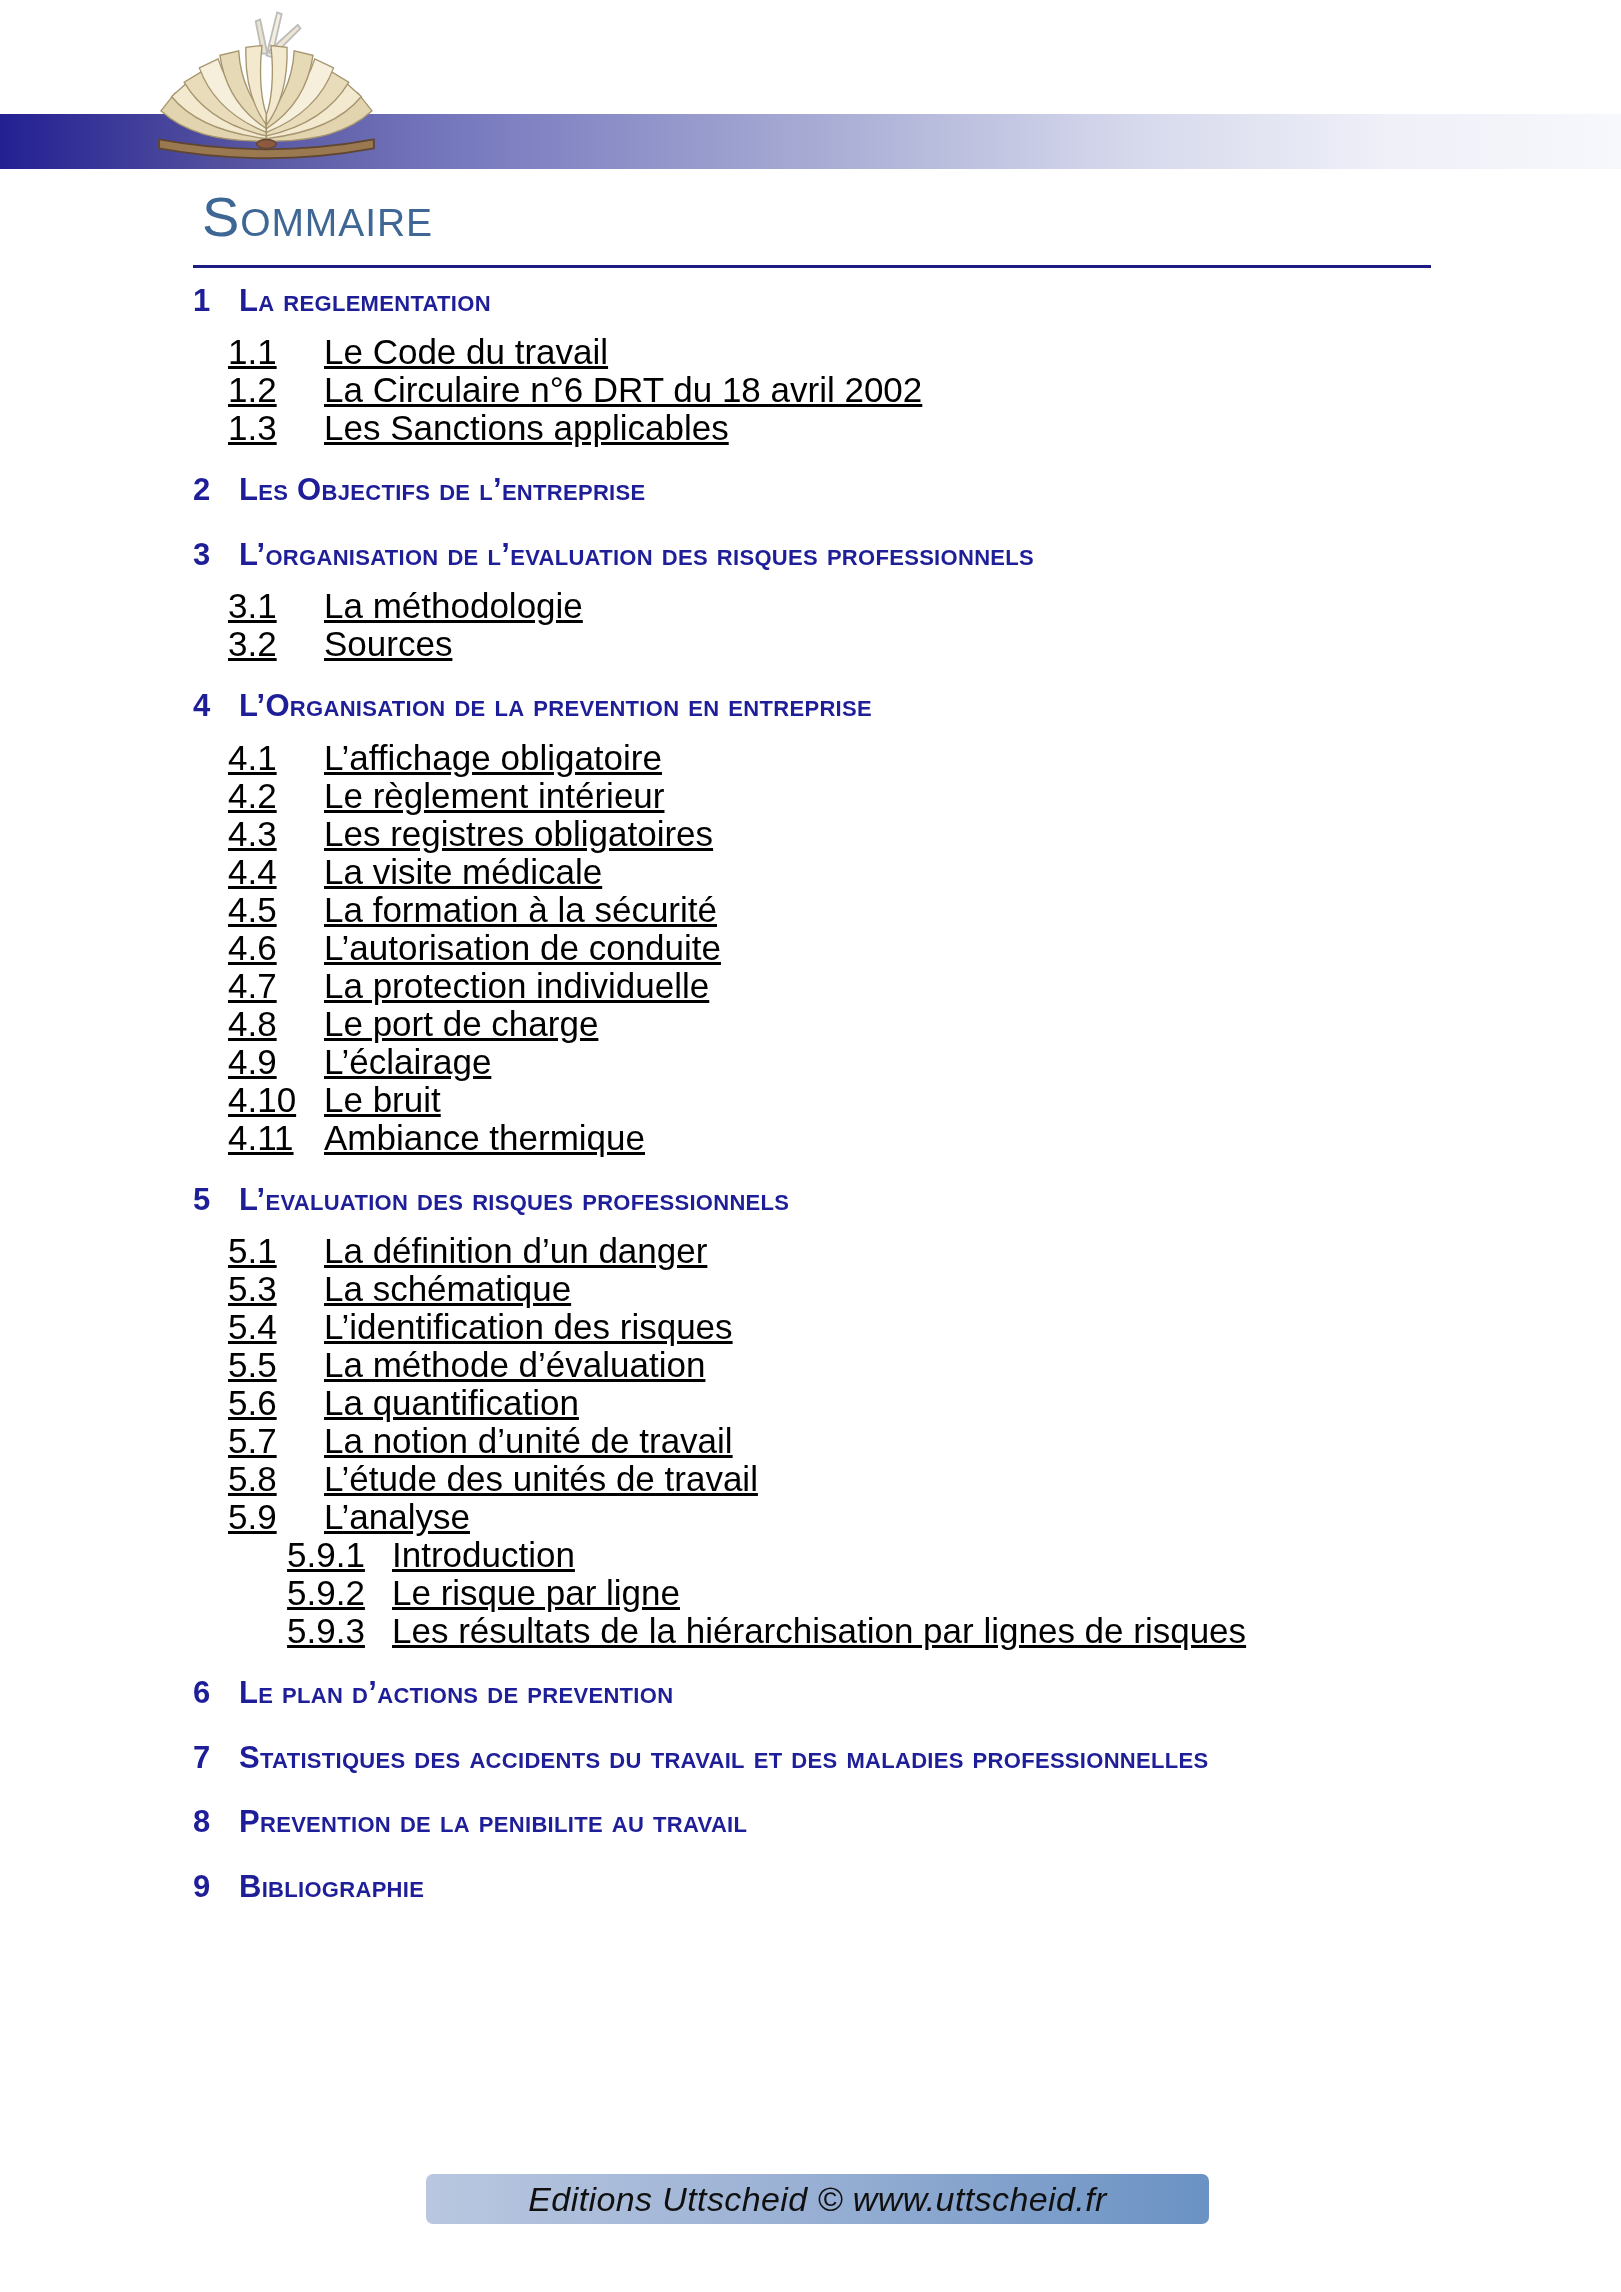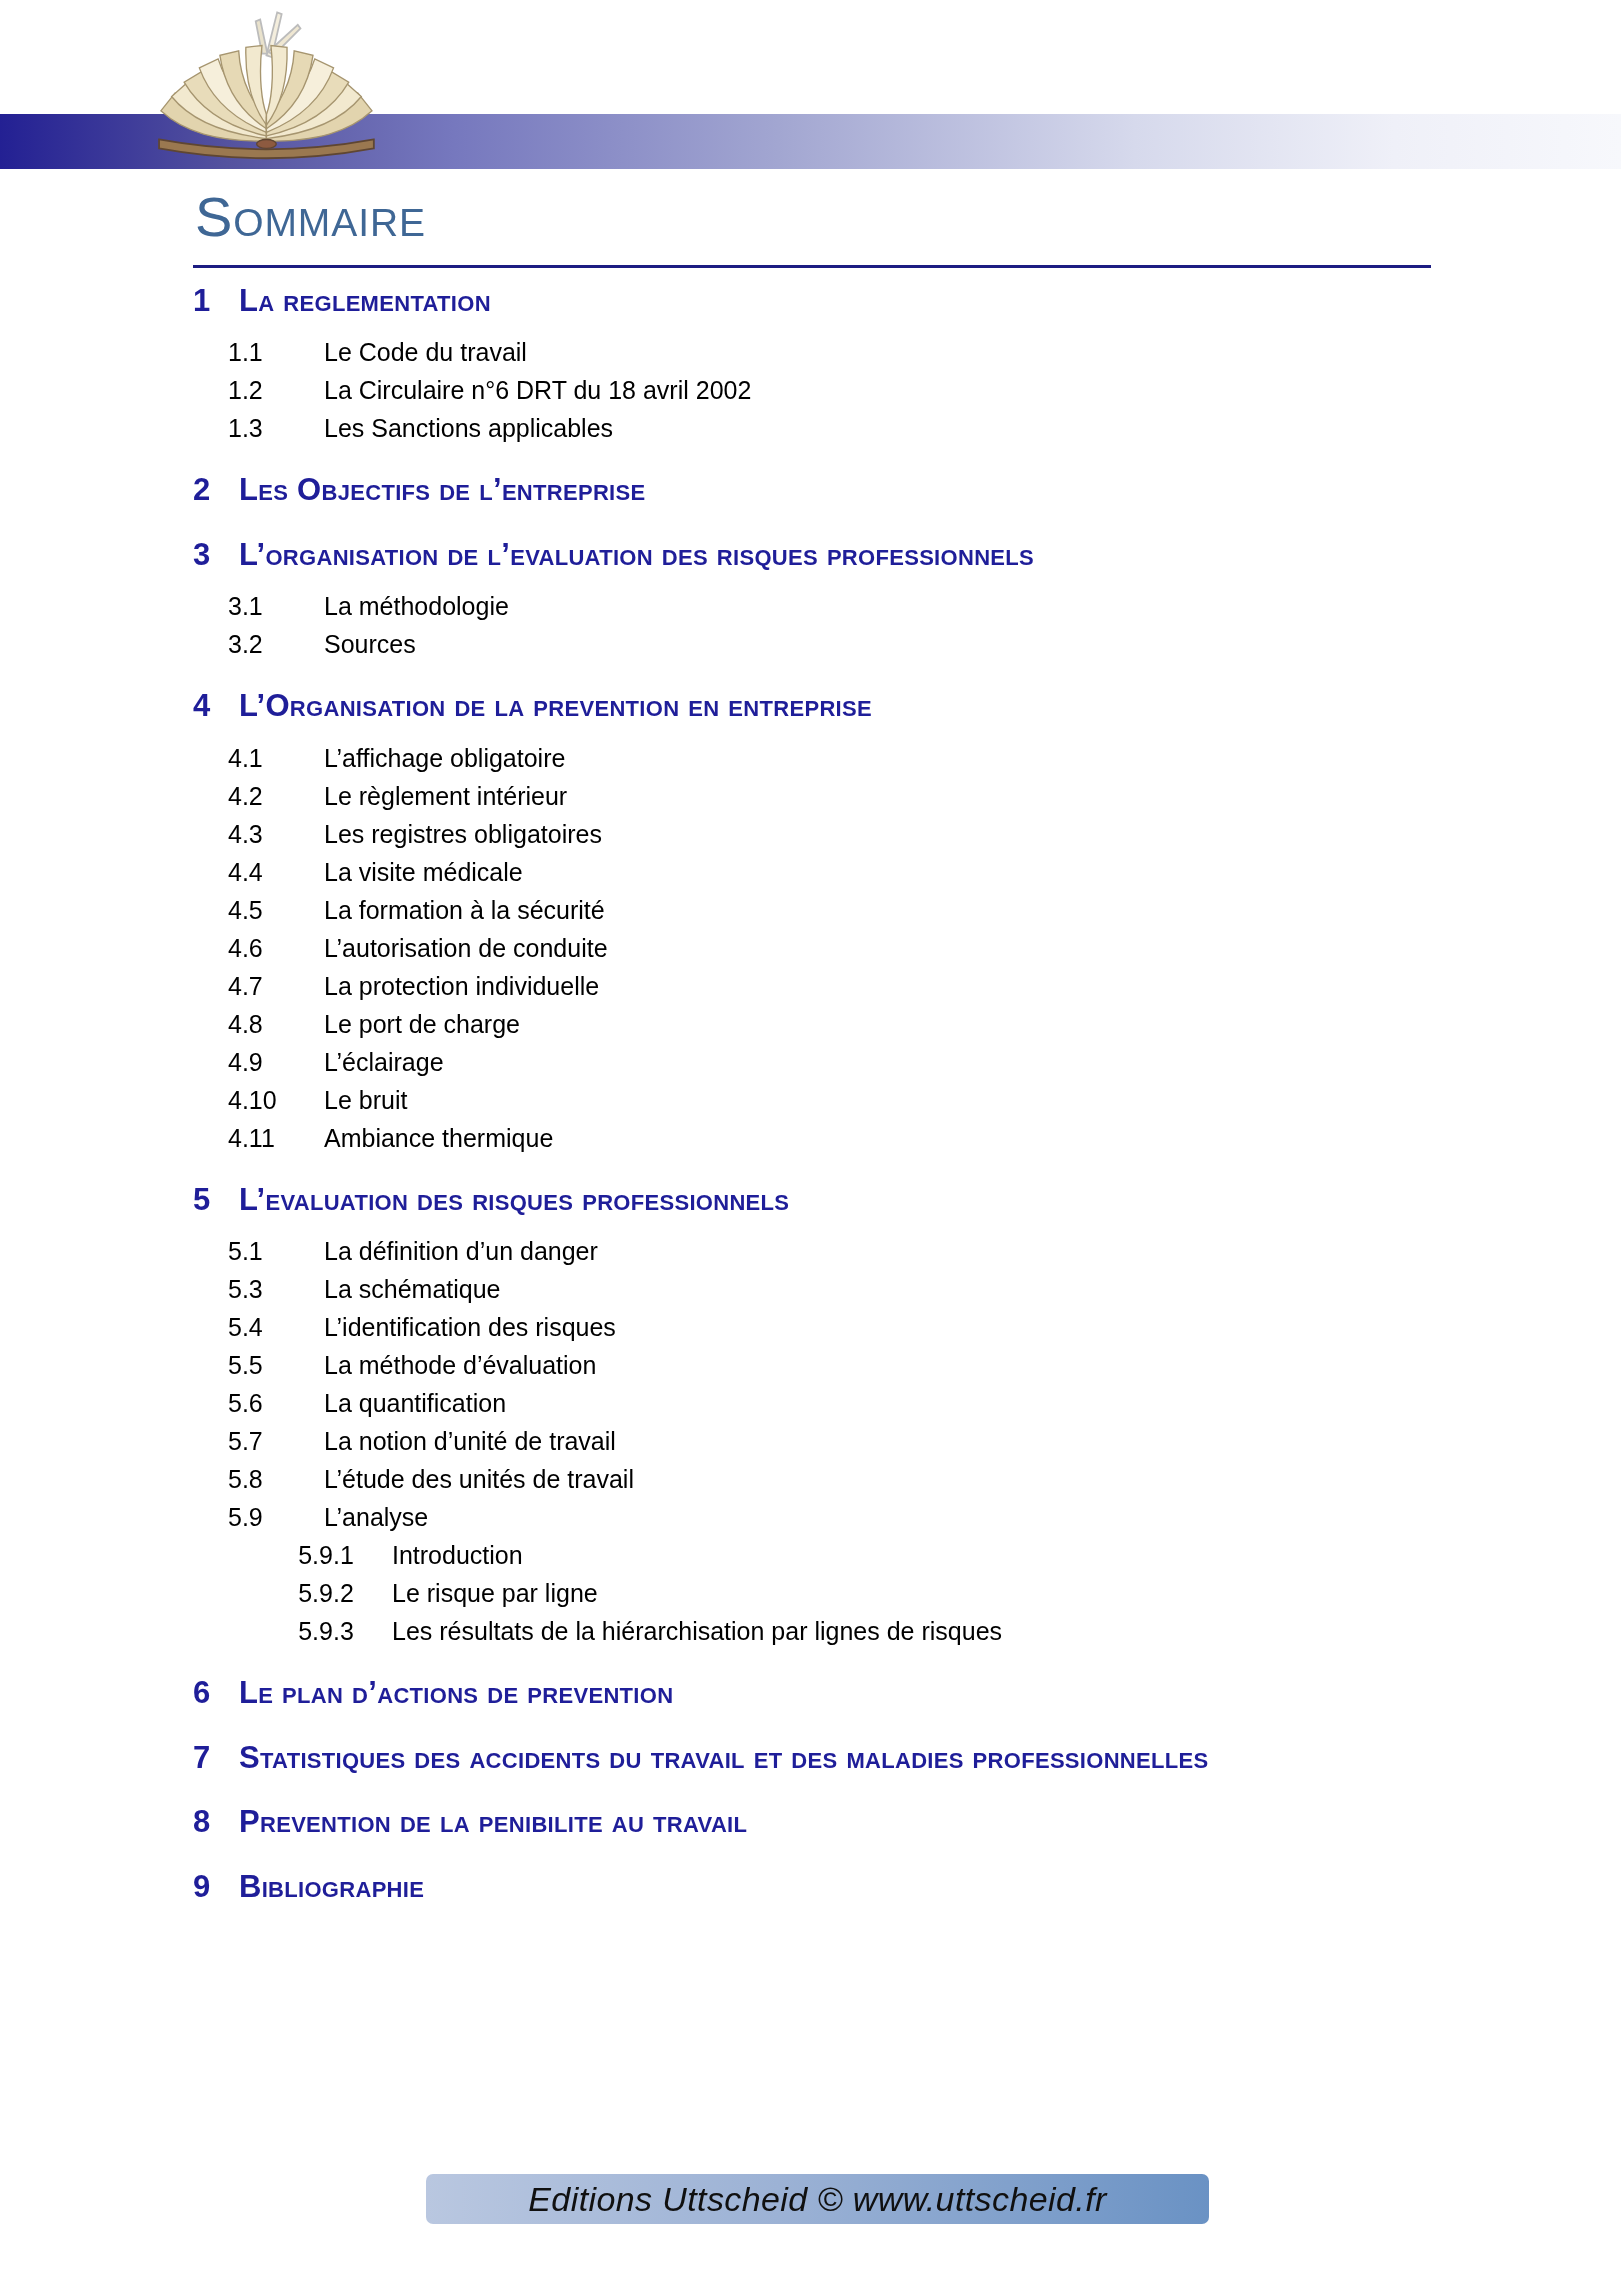--- a/index.html
+++ b/index.html
@@ -19,21 +19,21 @@
       #7678be 28%,
       #a2a6d1 48%,
       #d6d9ec 70%,
       #eff0f8 86%,
       var(--band_right,#f7f8fc) 100%);
   }
   
   .book{position:absolute;left:134px;top:4.5px;width:264px;height:166px;}
   
   .title{
-    position:absolute;left:195px;top:188px;
+    position:absolute;left:202px;top:188px;
     font-size:56px;line-height:57px;
     font-variant:small-caps;
     letter-spacing:0.9px;
     color:var(--title_blue,#3f6795);
   }
   .rule{
     position:absolute;left:193px;top:265px;width:1238px;height:2.7px;
     background:var(--rule_navy,#1c1c82);
   }
   
@@ -43,21 +43,21 @@
   .t1{
     color:var(--heading_navy,#1f1e99);
     font-weight:700;
     font-size:31px;line-height:45px;
     font-variant:small-caps;
     letter-spacing:0.3px;
     margin:19.7px 0 10.7px 0;
   }
   .t1 .num{margin-left:193px;width:46px;}
   .t1 .label{max-width:1137px;text-align:center;}
-  .t2,.t3{color:#000;font-size:25px;line-height:38px;}
+  .t2,.t3{color:#000;font-size:35px;line-height:38px;text-decoration:underline;}
   .t2 .num{margin-left:228px;width:96px;}
   .t3 .num{margin-left:260px;width:132px;text-align:center;}
   
   .footer{
     position:absolute;left:426px;top:2174px;width:783px;height:50px;
     background:linear-gradient(90deg,var(--footer_left,#b9c7e0) 0%,#9cb2d5 45%,var(--footer_right,#6a92c4) 100%);
     display:flex;align-items:center;justify-content:center;border-radius:7px;
   }
   .footer .ftext{
     font-style:italic;

